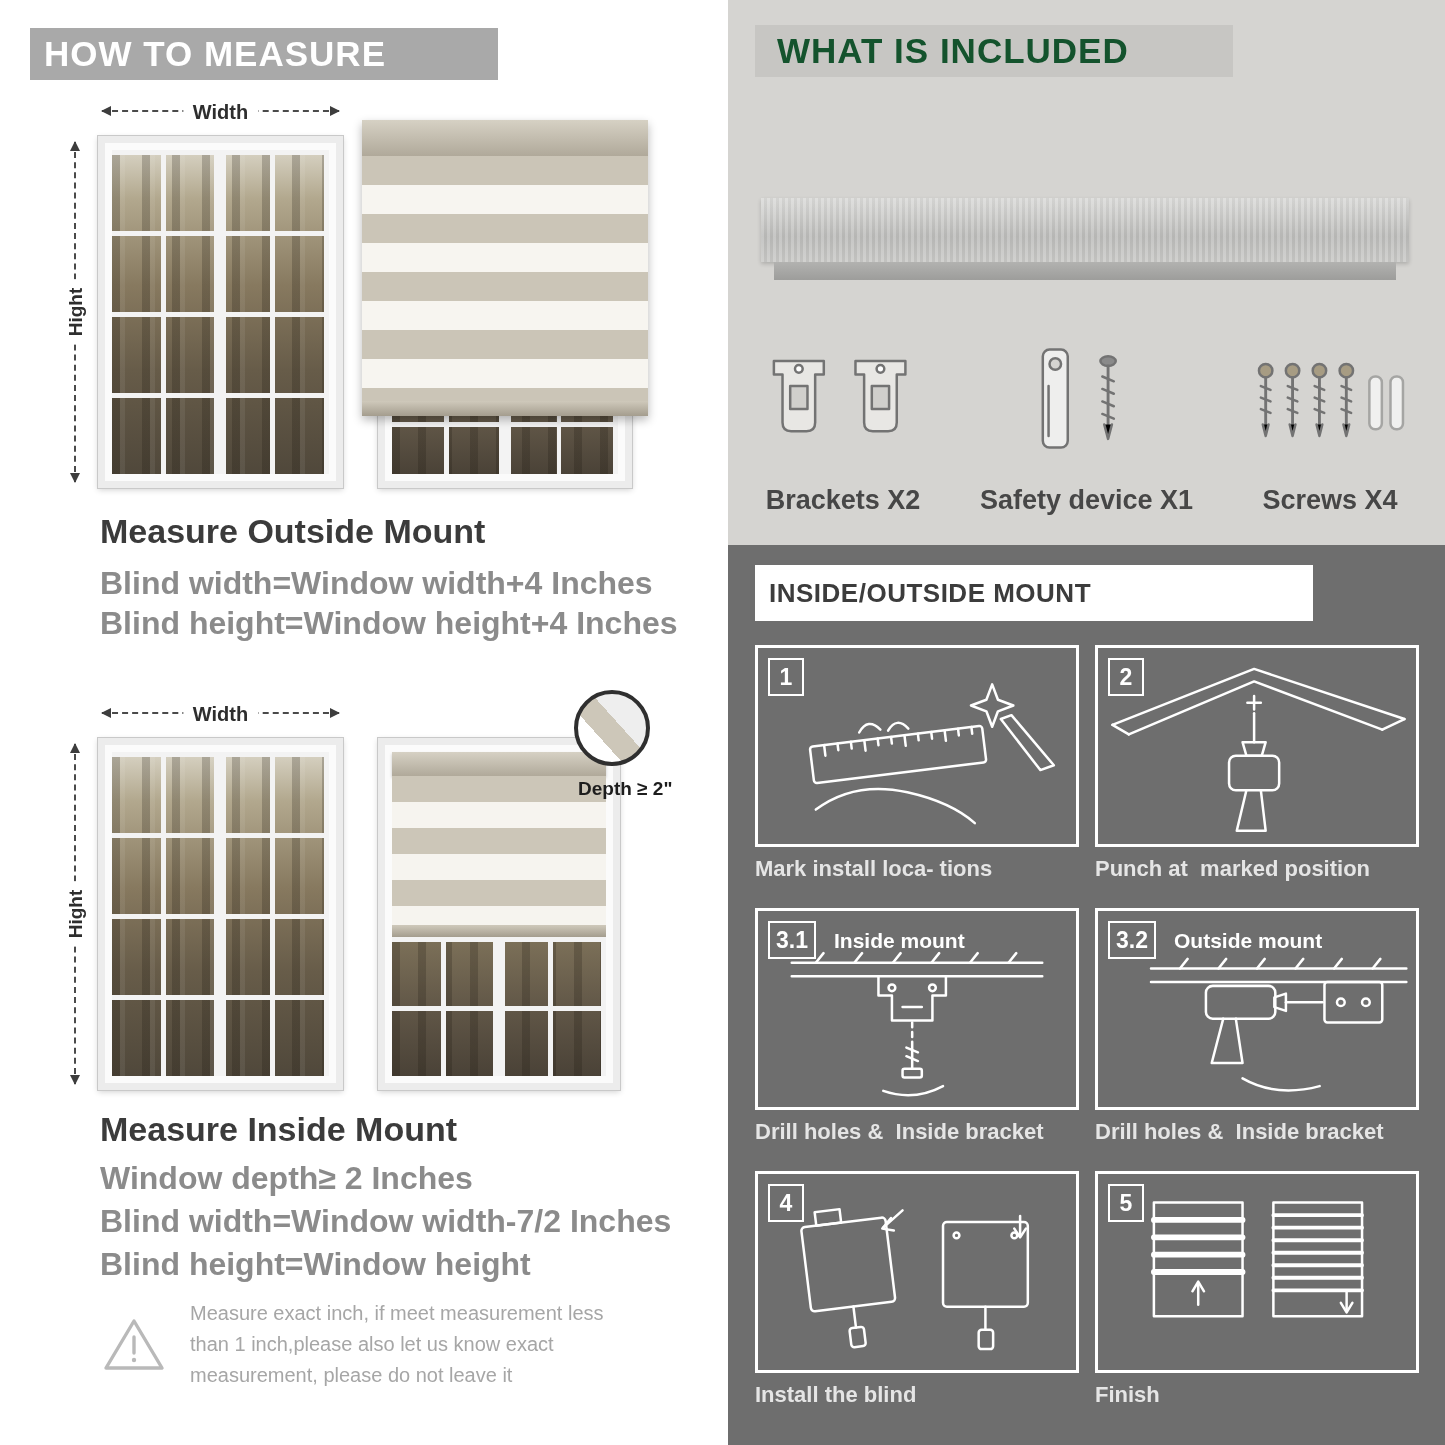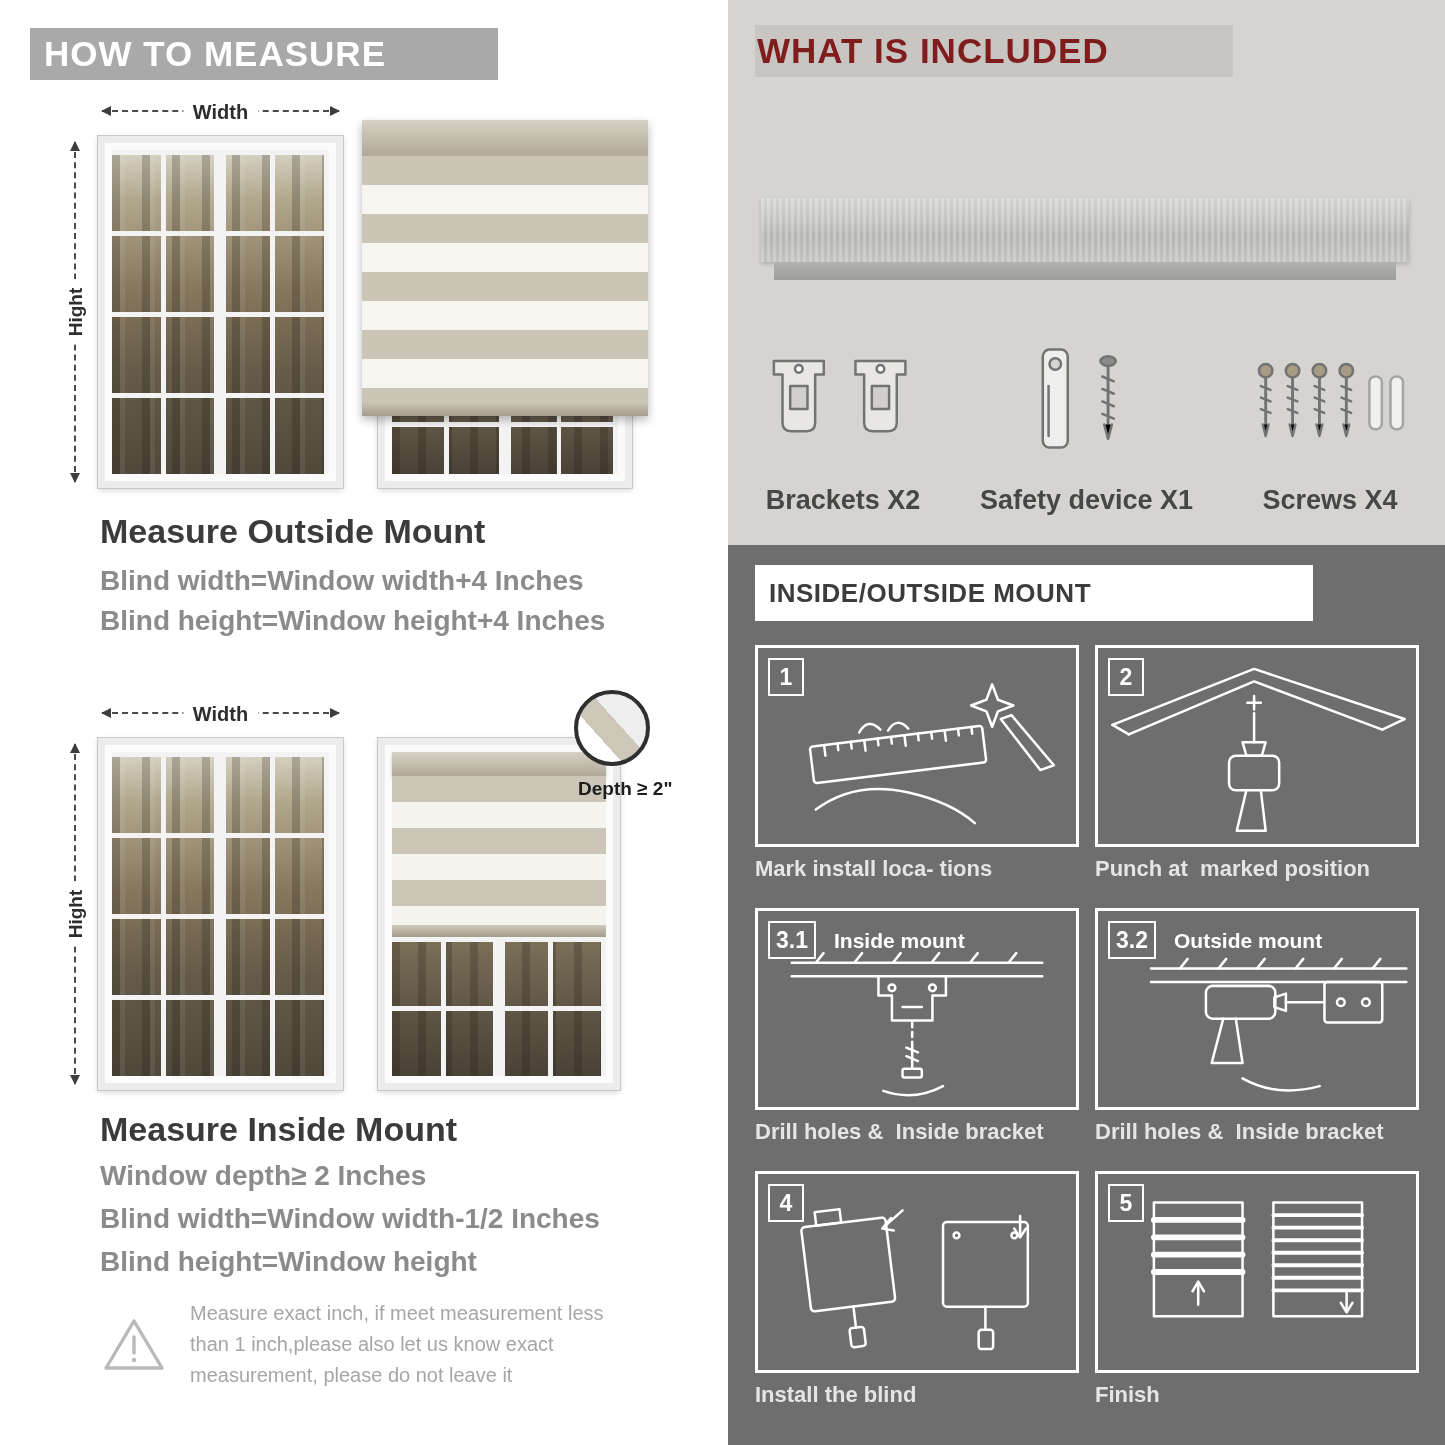--- a/index.html
+++ b/index.html
@@ -70,33 +70,33 @@
   .blind-in .cassette { height:24px; box-shadow:0 2px 3px rgba(0,0,0,.2); }
   .blind-in .stripes { background:repeating-linear-gradient(180deg,#ccc6b8 0 26px,#f6f4ef 26px 52px); }
   .blind-in .brail { height:12px; }
 
   .depth-circ { position:absolute; left:574px; top:-10px; width:76px; height:76px; z-index:5;
     border:4px solid #2f2f2f; border-radius:50%;
     background:linear-gradient(48deg,#ffffff 34%,#cdc7b9 34% 58%,#eeeeee 58%); }
   .depth-lbl { position:absolute; left:578px; top:78px; font-size:19px; font-weight:700; color:#1d1d1d; white-space:nowrap; }
 
   .h2 { position:absolute; left:100px; font-size:34px; font-weight:700; color:#3b3b3b; }
-  .gline { position:absolute; left:100px; font-size:28px; font-weight:700; color:#8b8b8b; }
+  .gline { position:absolute; left:100px; font-size:32px; font-weight:700; color:#8b8b8b; }
   .h2-outside { top:512px; } .line-o1 { top:565px; } .line-o2 { top:605px; }
   .h2-inside { top:1110px; } .line-i1 { top:1160px; } .line-i2 { top:1203px; } .line-i3 { top:1246px; }
 
   .note { position:absolute; left:102px; top:1298px; width:548px; display:flex; gap:24px; align-items:center; }
   .note-text { font-size:20px; line-height:1.55; color:#a6a6a6; width:445px; }
 
   
   .right { position:absolute; left:728px; top:0; width:717px; height:1445px; }
   .included { position:absolute; left:0; top:0; width:717px; height:545px; background:#d5d4d1; }
   .inc-header { position:absolute; left:27px; top:25px; width:478px; height:52px;
-    background:#c7c6c3; color:#7f1d1d; font-weight:700; font-size:35px; line-height:52px;
-    padding-left:2px; letter-spacing:1px; }
+    background:#c7c6c3; color:#14532d; font-weight:700; font-size:35px; line-height:52px;
+    padding-left:22px; letter-spacing:1px; }
   .product-label { position:absolute; left:0; top:140px; width:100%; text-align:center;
     font-size:30px; font-weight:700; color:#565656; }
   .rail-top { position:absolute; left:33px; top:198px; width:648px; height:64px;
     background:repeating-linear-gradient(90deg, rgba(255,255,255,.16) 0 3px, rgba(0,0,0,.03) 3px 6px),
                linear-gradient(180deg,#dadad8,#bcbcba 60%,#c8c8c6);
     box-shadow:0 2px 4px rgba(0,0,0,.18); }
   .rail-lip { position:absolute; left:46px; top:262px; width:622px; height:18px;
     background:linear-gradient(180deg,#b2b2b0,#9d9d9b); }
   .items { position:absolute; left:30px; top:326px; width:657px; display:flex; justify-content:space-between; }
   .item { display:flex; flex-direction:column; align-items:center; }
@@ -171,21 +171,21 @@
           <div class="brail"></div>
         </div>
         <div class="panes rows2 photo-dark"></div>
       </div>
       <div class="depth-circ"></div>
       <div class="depth-lbl">Depth ≥ 2"</div>
     </div>
 
     <div class="h2 h2-inside">Measure Inside Mount</div>
     <div class="gline line-i1">Window depth≥ 2 Inches</div>
-    <div class="gline line-i2">Blind width=Window width-1/2 Inches</div>
+    <div class="gline line-i2">Blind width=Window width-7/2 Inches</div>
     <div class="gline line-i3">Blind height=Window height</div>
 
     <div class="note">
       <svg width="64" height="58" viewBox="0 0 64 58">
         <path d="M32 5 L60 52 H4 Z" fill="none" stroke="#b9b9b9" stroke-width="3.4" stroke-linejoin="round"></path>
         <line x1="32" y1="21" x2="32" y2="37" stroke="#b9b9b9" stroke-width="3.4" stroke-linecap="round"></line>
         <circle cx="32" cy="44" r="2.2" fill="#b9b9b9" stroke="none"></circle>
       </svg>
       <div class="note-text">Measure exact inch, if meet measurement less than 1 inch,please also let us know exact measurement, please do not leave it</div>
     </div>

